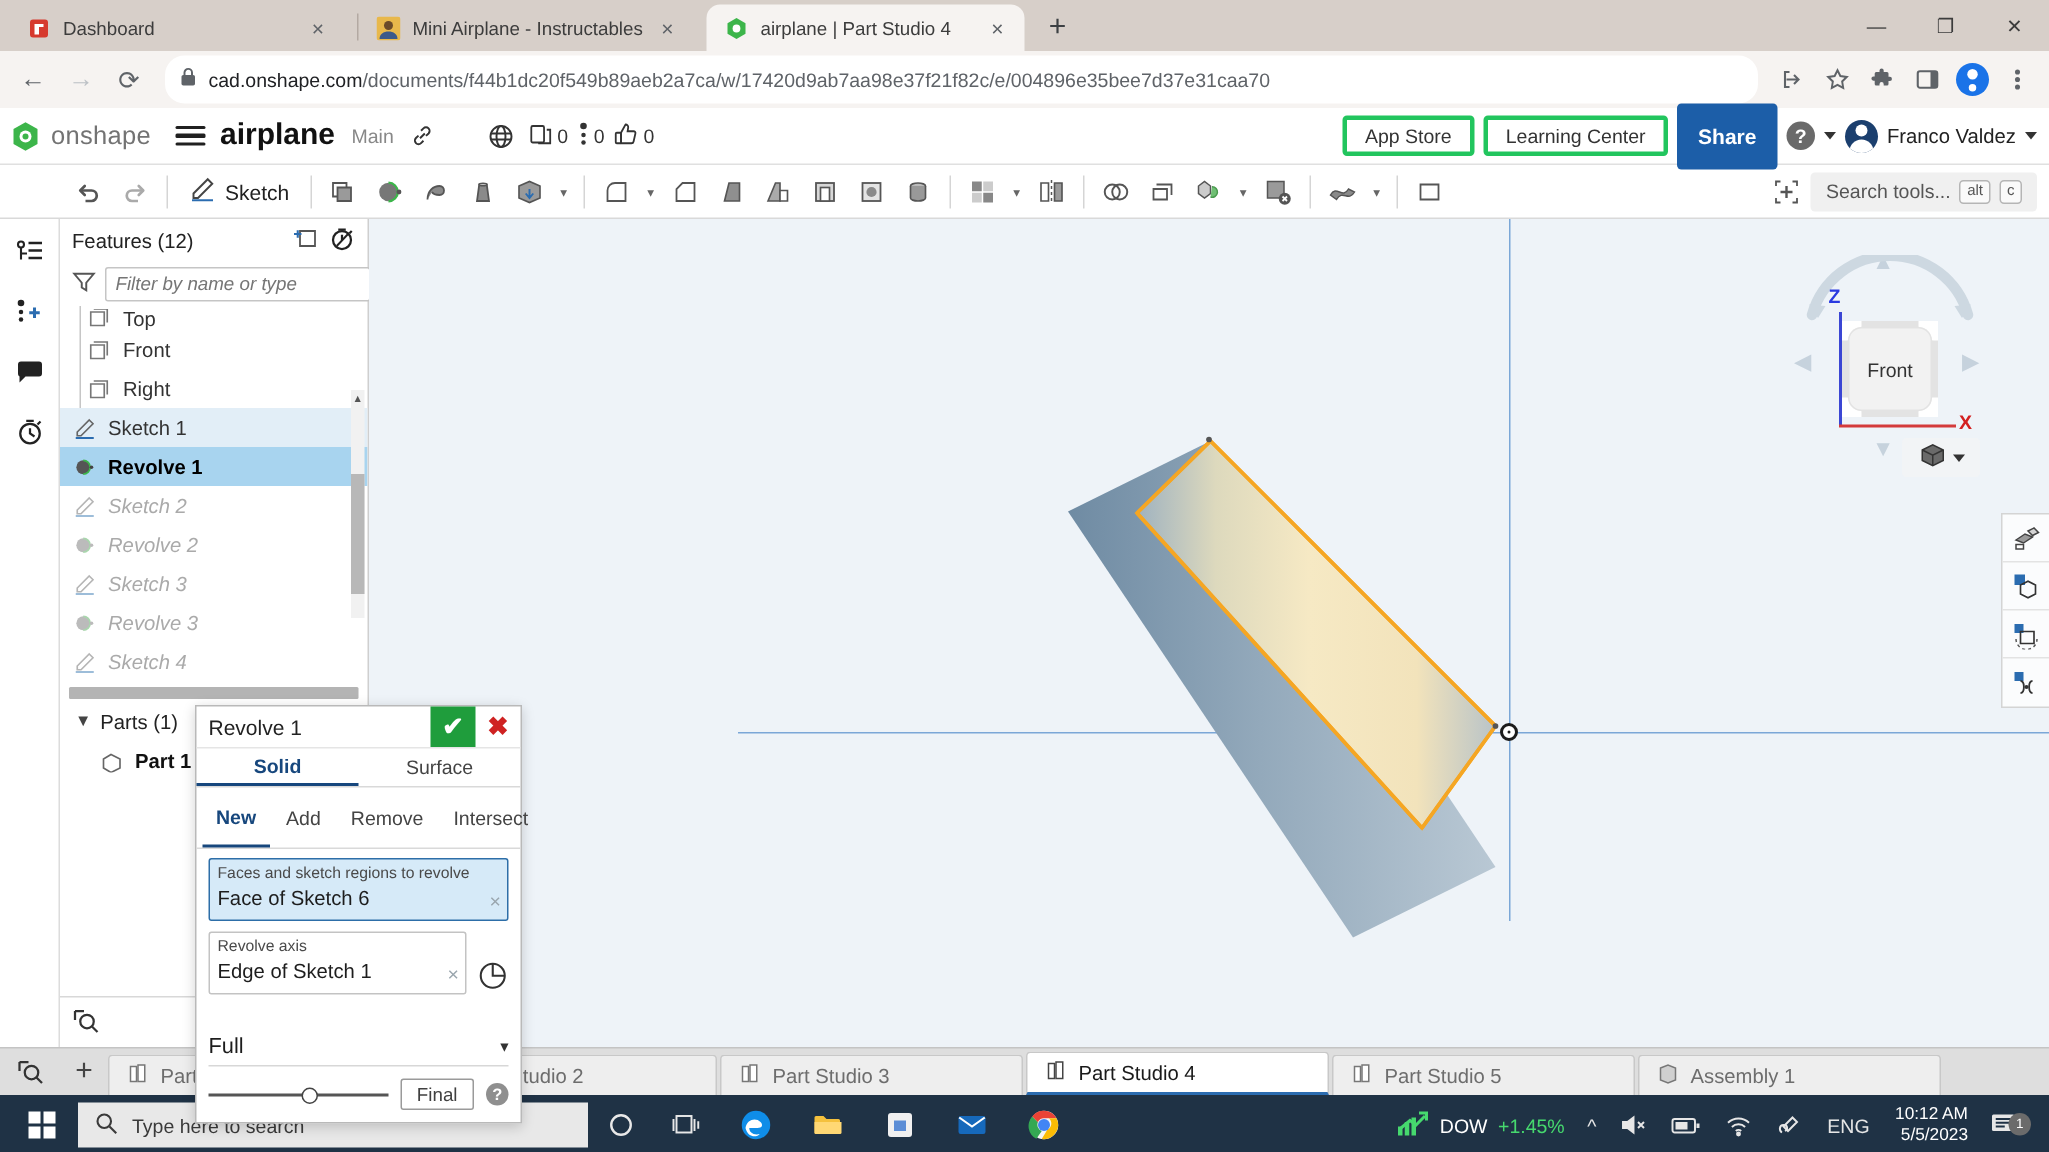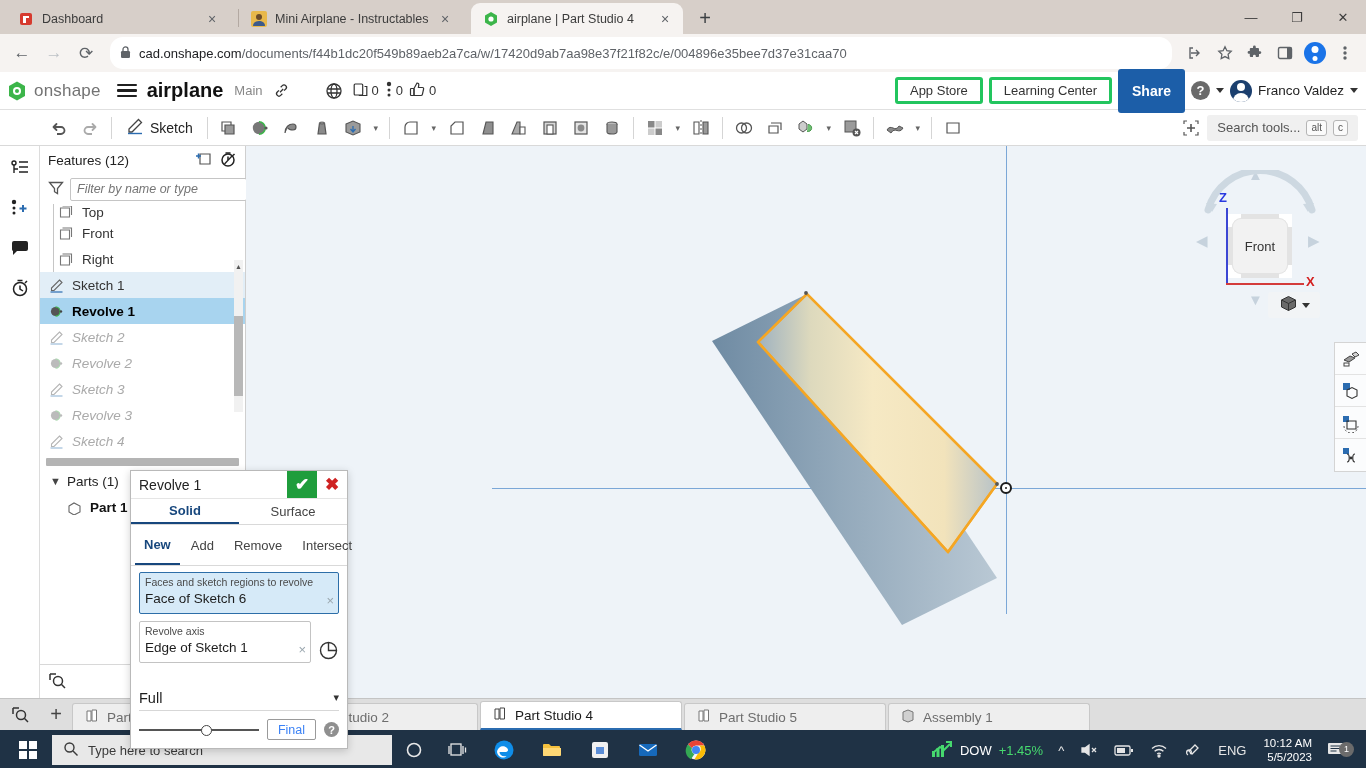--- a/index.html
+++ b/index.html
@@ -358,21 +358,21 @@
   .select-row .v { flex: 1; font-size: 14.5px; color: #1d1d1d; }
   .slider-row { display: flex; align-items: center; gap: 8px; }
   .slider { flex: 1; position: relative; height: 16px; }
   .slider .track { position: absolute; top: 7px; left: 0; right: 0; height: 2px; background: #555; }
   .slider .knob {
     position: absolute; top: 3px; left: 52%; width: 11px; height: 11px;
     border: 1.6px solid #444; border-radius: 50%; background: #fff;
   }
   .btn-final {
     height: 21px; padding: 0 10px; border: 1px solid #9a9a9a; border-radius: 2px;
-    background: #fff; font-size: 12.5px; color: #3b82f6; display: flex; align-items: center;
+    background: #fff; font-size: 12.5px; color: #404040; display: flex; align-items: center;
   }
   .help-q {
     width: 15px; height: 15px; border-radius: 50%; background: #8f8f8f; color: #fff;
     display: flex; align-items: center; justify-content: center; font-size: 11px; font-weight: bold;
   }
 
   
   .os-tabbar {
     height: 32px; background: #dedede; display: flex; align-items: flex-end;
     border-top: 1px solid #c4c4c4;
@@ -1104,20 +1104,29 @@
   </div>
   <div class="studio-tab">
     <span>
       <svg width="15" height="15" viewBox="0 0 15 15">
           <path d="M2 3h4v10H2z" fill="#fff" stroke="#777" stroke-width="1"></path>
           <path d="M7 2h4.5v11H7z" fill="#fff" stroke="#777" stroke-width="1"></path>
         </svg>
     </span>
     <span>Part Studio 2</span>
   </div>
+  <div class="studio-tab">
+    <span>
+      <svg width="15" height="15" viewBox="0 0 15 15">
+          <path d="M2 3h4v10H2z" fill="#fff" stroke="#777" stroke-width="1"></path>
+          <path d="M7 2h4.5v11H7z" fill="#fff" stroke="#777" stroke-width="1"></path>
+        </svg>
+    </span>
+    <span>Part Studio 3</span>
+  </div>
   <div class="studio-tab active">
     <span>
       <svg width="15" height="15" viewBox="0 0 15 15">
           <path d="M2 3h4v10H2z" fill="#fff" stroke="#444" stroke-width="1"></path>
           <path d="M7 2h4.5v11H7z" fill="#fff" stroke="#444" stroke-width="1"></path>
         </svg>
     </span>
     <span>Part Studio 4</span>
   </div>
   <div class="studio-tab">

